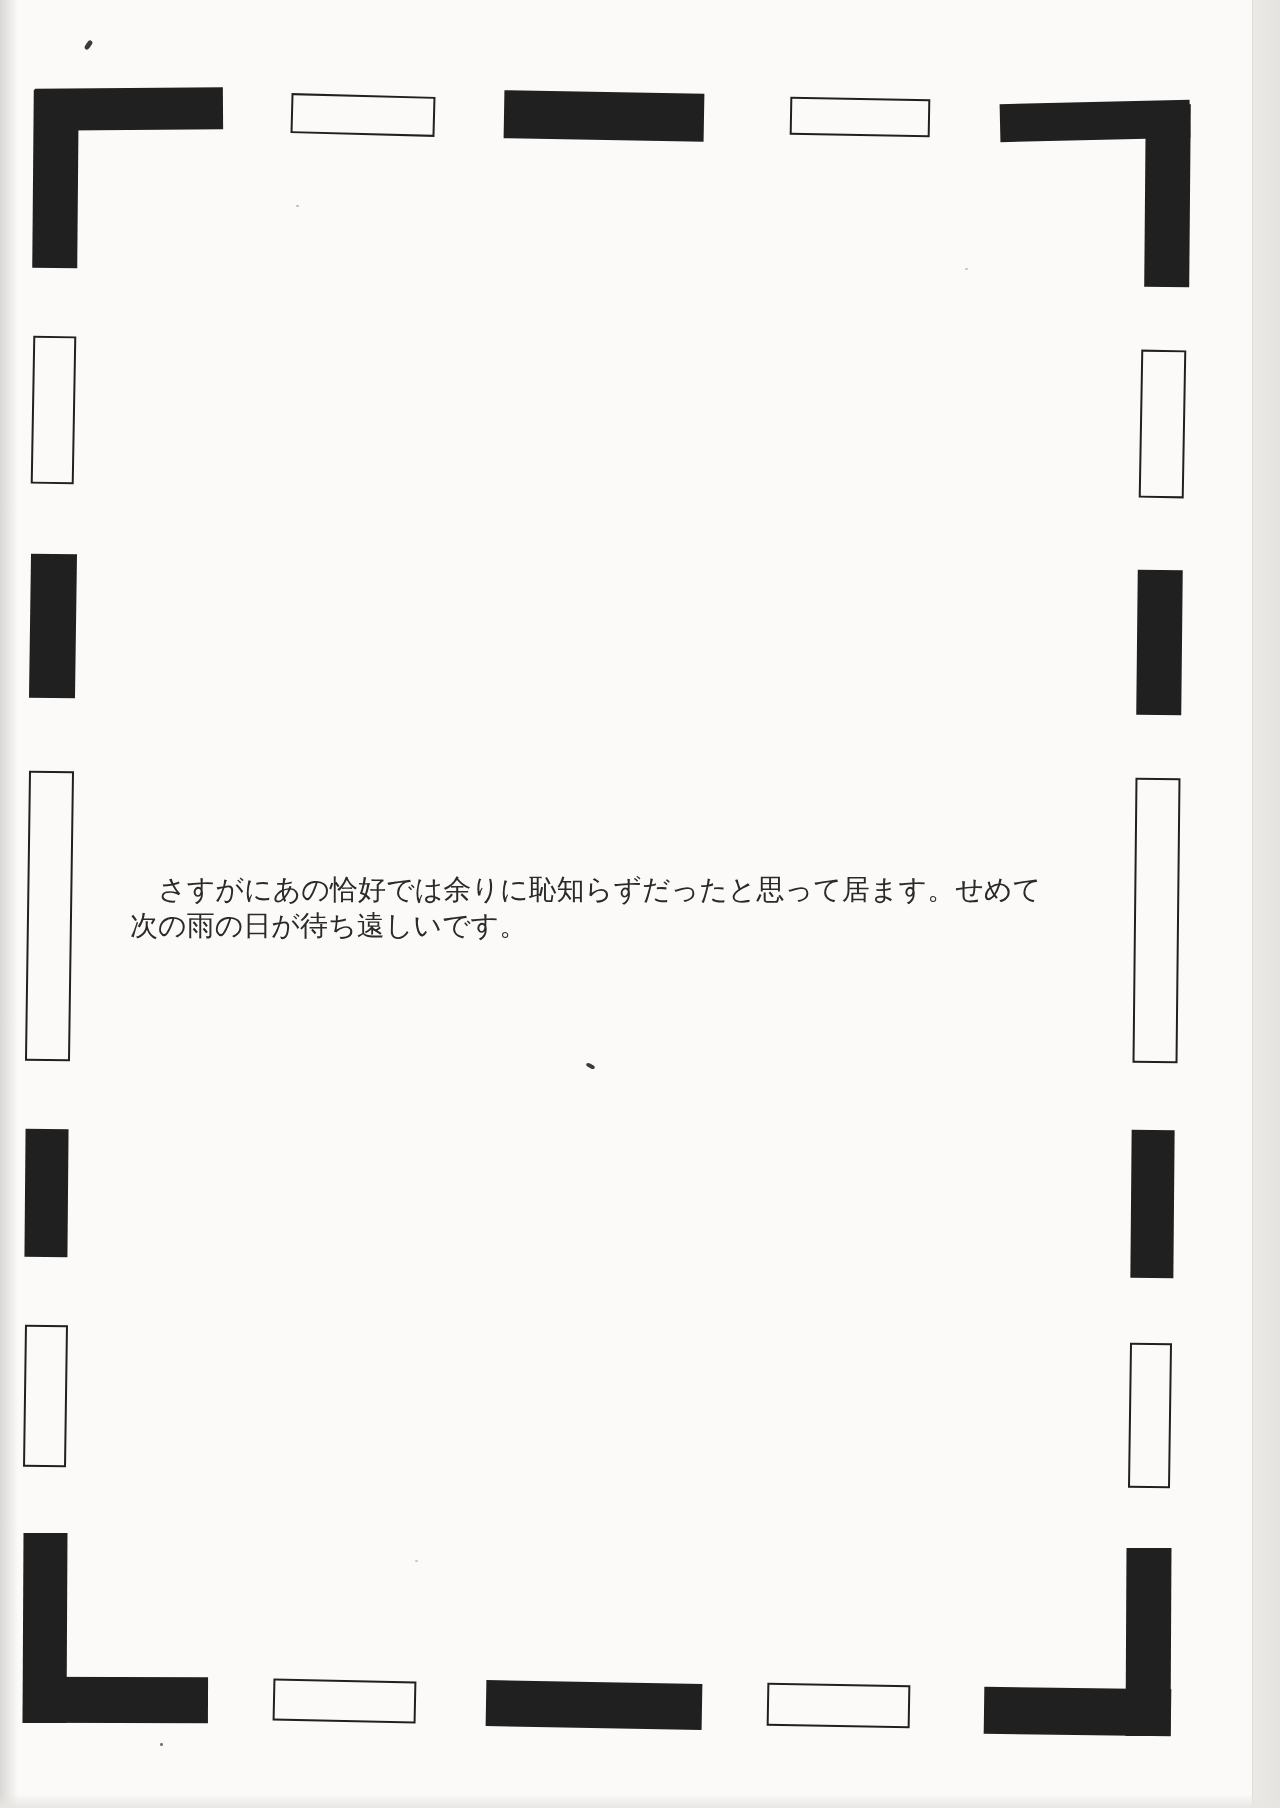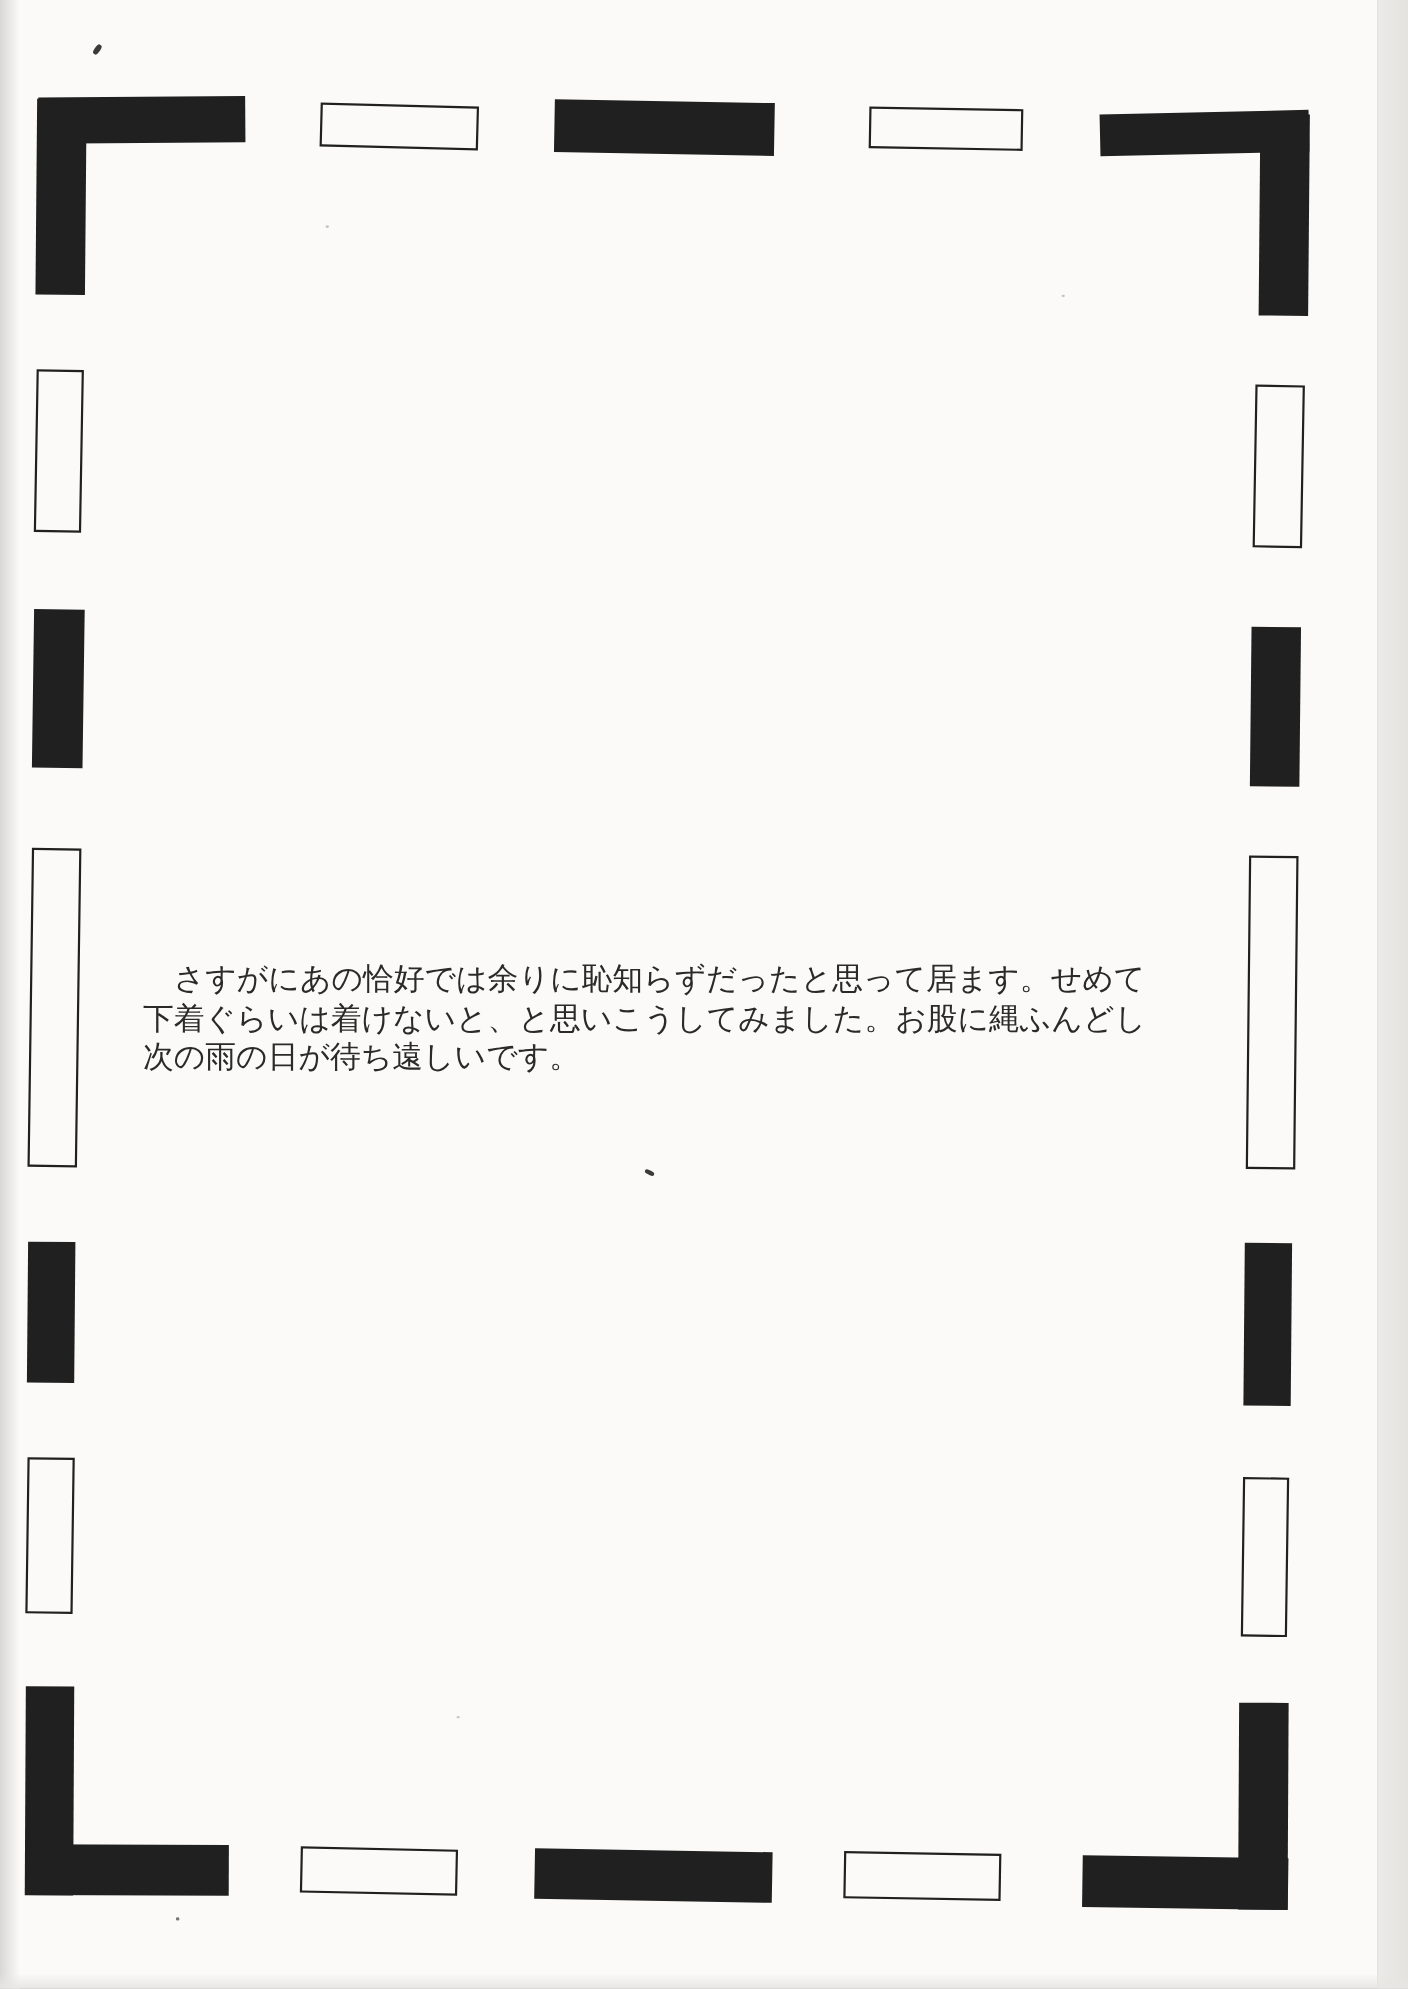--- a/index.html
+++ b/index.html
@@ -121,21 +121,20 @@
   <div class="wht" data-name="frame-rect-r3"></div>
   <div class="blk" data-name="frame-corner-br-v"></div>
   <div class="blk" data-name="frame-corner-br-h"></div>
 
   <div class="wht" data-name="frame-rect-b1"></div>
   <div class="blk" data-name="frame-bar-b"></div>
   <div class="wht" data-name="frame-rect-b2"></div>
 
   <div class="text-block" data-name="paragraph">
     <div class="text-line" data-name="text-line">　さすがにあの恰好では余りに恥知らずだったと思って居ます。せめて</div>
-    <div class="text-line" data-name="text-line">下着ぐらいは着けないと、と思いこうしてみました。お股に縄ふんどし</div>
     <div class="text-line" data-name="text-line">次の雨の日が待ち遠しいです。</div>
   </div>
 
   <div class="speck" data-name="scan-speck-1"></div>
   <div class="speck" data-name="scan-speck-2"></div>
   <div class="speck" data-name="scan-speck-3"></div>
   <div class="speck" data-name="scan-speck-4"></div>
   <div class="speck" data-name="scan-speck-5"></div>
   <div class="speck" data-name="scan-speck-6"></div>
 

